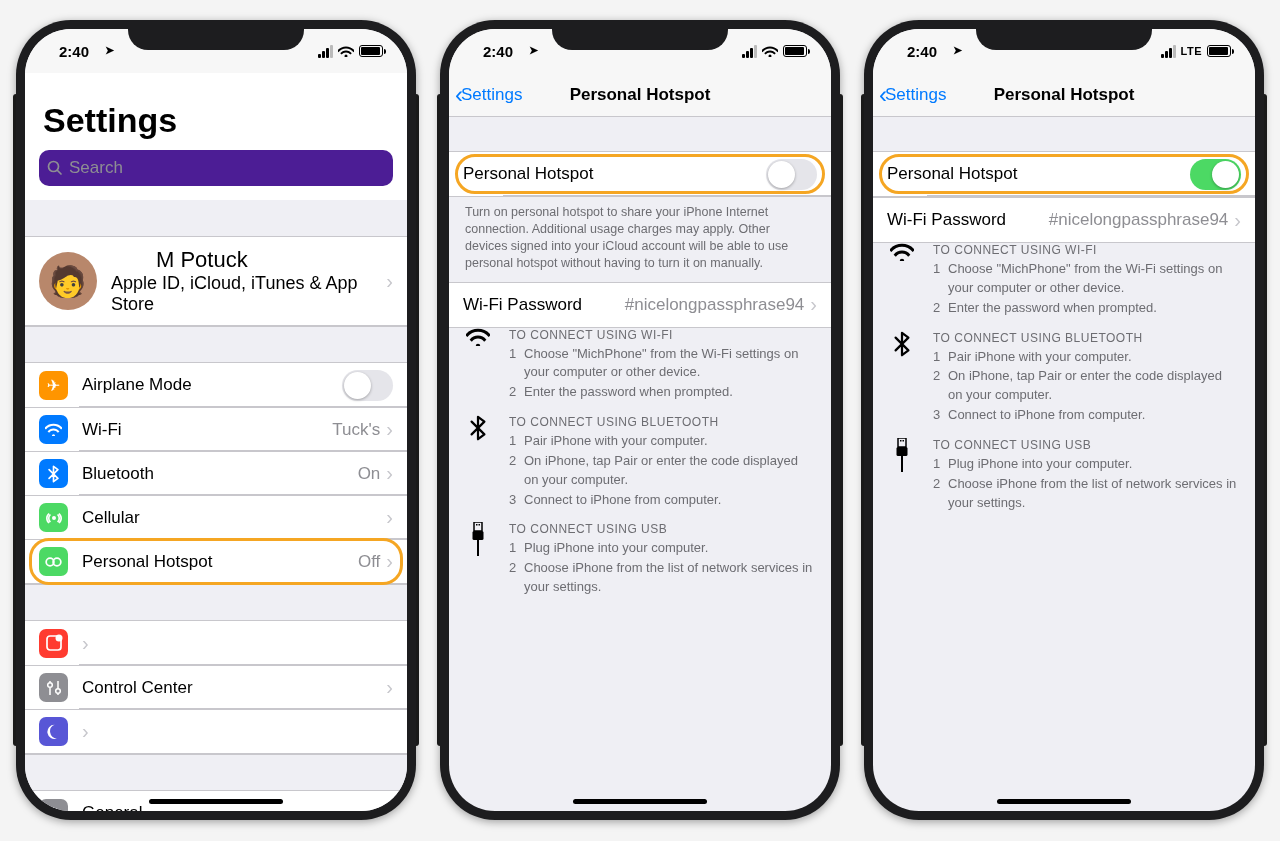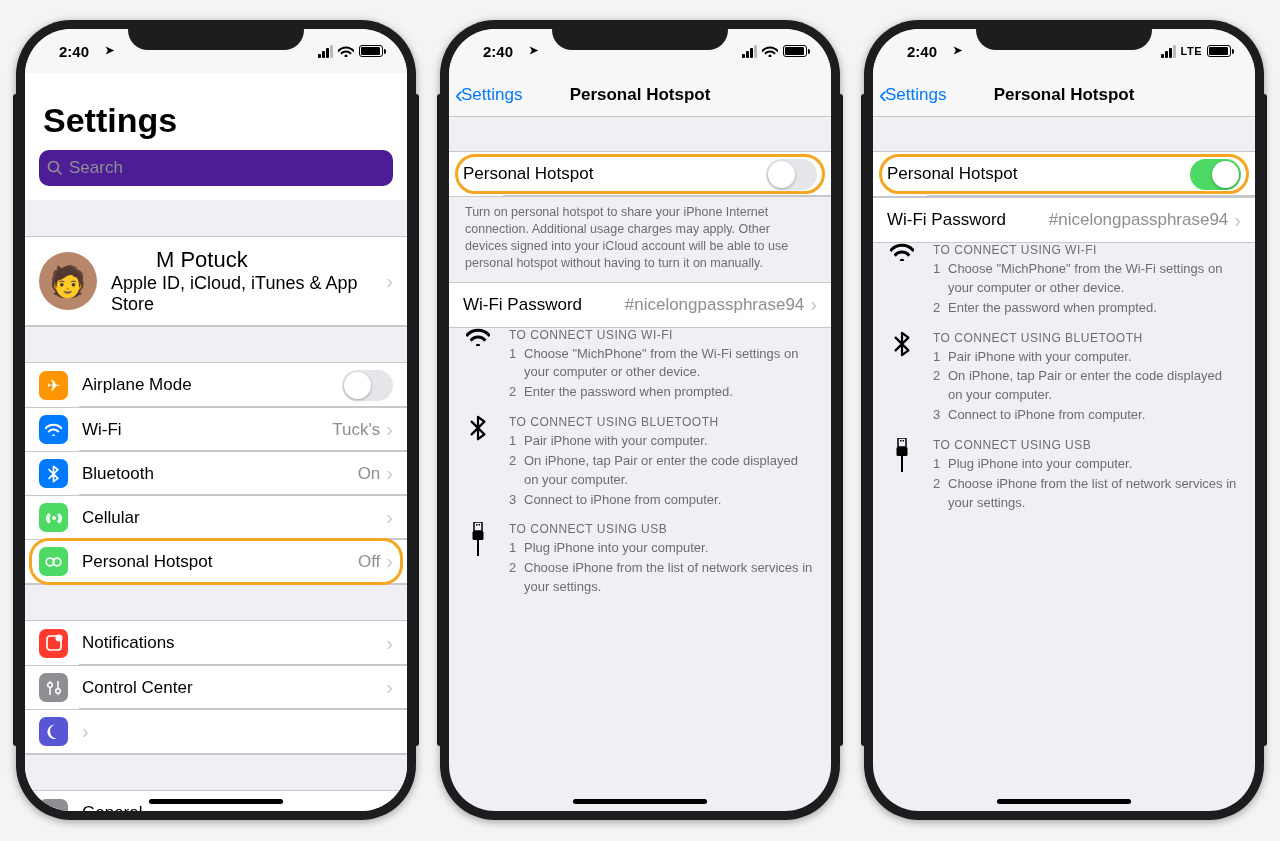--- a/index.html
+++ b/index.html
@@ -279,21 +279,20 @@
       <div class="section-gap"></div>
 
       <div class="group">
         <div class="row">
           <div class="icon-box ic-notif">
             <svg width="18" height="18" viewBox="0 0 18 18" fill="#fff">
                 <rect x="2" y="2" width="14" height="14" rx="3" fill="none" stroke="#fff" stroke-width="1.7"></rect>
                 <circle cx="14" cy="4" r="3.5" fill="#fff"></circle>
               </svg>
           </div>
-          <span class="row-label">Notifications</span>
           <span class="chev-r">›</span>
         </div>
         <div class="row">
           <div class="icon-box ic-cc">
             <svg width="18" height="18" viewBox="0 0 18 18" fill="none" stroke="#fff" stroke-width="1.5">
                 <circle cx="5" cy="6" r="2.3"></circle>
                 <line x1="5" y1="9" x2="5" y2="16"></line>
                 <line x1="5" y1="2" x2="5" y2="3.5"></line>
                 <circle cx="13" cy="12" r="2.3"></circle>
                 <line x1="13" y1="2" x2="13" y2="9.5"></line>

